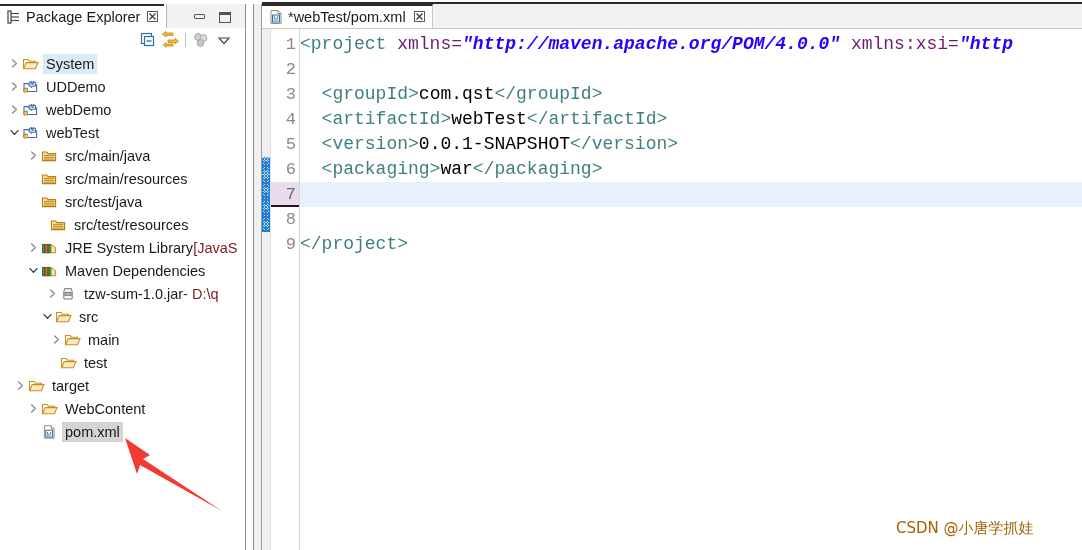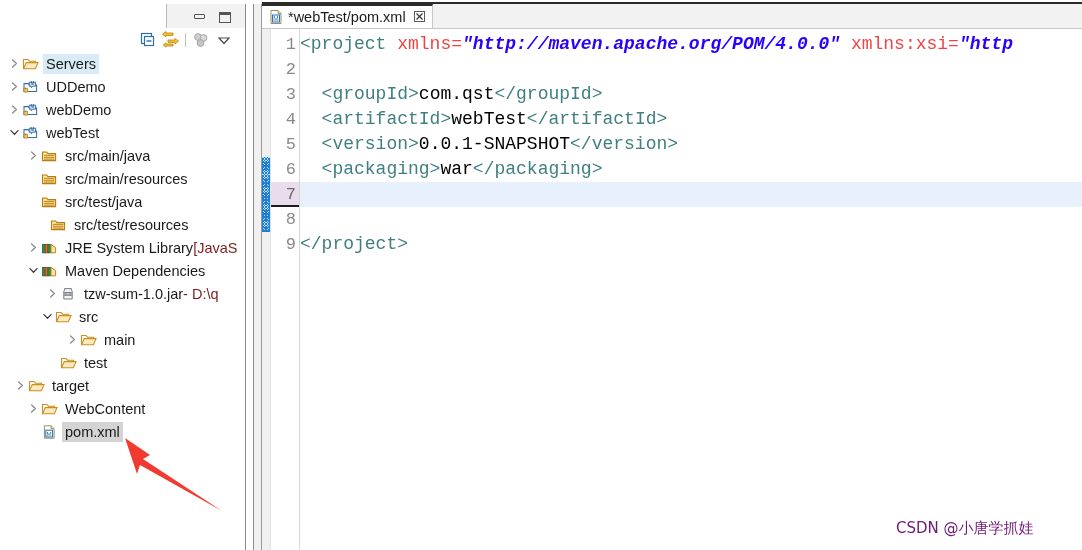--- a/index.html
+++ b/index.html
@@ -201,48 +201,66 @@
     box-sizing: border-box;
     border-bottom: 2px solid #1a1a1a;
   }
   .codeline {
     position: absolute; left: 0; right: 0; height: 25px; line-height: 25px;
     font-family: "Liberation Mono", monospace; font-size: 18px;
     white-space: pre;
   }
   .codeline.current { background: #e8f1fb; }
   .tg { color: #3f7f7f; }
-  .at { color: #ef4444; }
+  .at { color: #701a75; }
   .av { color: #2a00ff; font-style: italic; font-weight: bold; }
   .tx { color: #000000; }
 
   
   #red-arrow { position: absolute; left: 110px; top: 425px; width: 135px; height: 100px; }
 
   
   #watermark {
     position: absolute; left: 896px; top: 519px;
-    font-size: 15px; color: #701a75;
+    font-size: 15px; color: #a16207;
     font-family: "DejaVu Sans", sans-serif;
     white-space: nowrap;
   }
 </style>
 </head>
 <body>
 
 <div id="top-strip">
   <div class="dark-line"></div>
   <div class="dark-line2"></div>
 </div>
 
 <div id="pkg-view">
 
   <div id="pkg-tabbar">
     <div class="tabrest"></div>
 
+    <div id="pkg-tab">
+      <span class="tab-icon">
+        <svg width="16" height="16" viewBox="0 0 16 16">
+          <rect x="2" y="2" width="3" height="12" fill="none" stroke="#4a4a4a" stroke-width="1.3"></rect>
+          <line x1="5" y1="4.5" x2="13" y2="4.5" stroke="#4a4a4a" stroke-width="1.2"></line>
+          <line x1="5" y1="8" x2="13" y2="8" stroke="#4a4a4a" stroke-width="1.2"></line>
+          <line x1="5" y1="11.5" x2="13" y2="11.5" stroke="#4a4a4a" stroke-width="1.2"></line>
+        </svg>
+      </span>
+      <span class="tab-label">Package Explorer</span>
+      <span class="tab-close">
+        <svg width="11" height="11" viewBox="0 0 11 11">
+          <rect x="0.5" y="0.5" width="10" height="10" fill="none" stroke="#5a5a5a" stroke-width="1"></rect>
+          <line x1="2.5" y1="2.5" x2="8.5" y2="8.5" stroke="#3a3a3a" stroke-width="1.2"></line>
+          <line x1="8.5" y1="2.5" x2="2.5" y2="8.5" stroke="#3a3a3a" stroke-width="1.2"></line>
+        </svg>
+      </span>
+    </div>
 
     <div class="winbtn minimize">
       <span class="min-glyph"></span>
     </div>
     <div class="winbtn maximize">
       <span class="max-glyph"></span>
     </div>
   </div>
 
   <div id="pkg-toolbar">
@@ -294,21 +312,21 @@
             <path d="M3.6 2 L7.4 5.5 L3.6 9" fill="none" stroke="#8a8a8a" stroke-width="1.3" stroke-linecap="round" stroke-linejoin="round"></path>
           </svg>
         </span>
         <span class="ticon">
           <svg width="17" height="16" viewBox="0 0 17 16" style="display: block;">
             <path d="M1.5 12.8 L1.5 3.5 L6 3.5 L7.4 5.2 L13.5 5.2 L13.5 6.6" fill="#ffffff" stroke="#c8901f" stroke-width="1.1"></path>
             <path d="M1.6 12.8 L4.2 6.6 L16 6.6 L13.4 12.8 Z" fill="#fde9bf" stroke="#c8901f" stroke-width="1.1"></path>
           </svg>
         </span>
         <span class="hlbox row-hl-blue">
-          <span class="tlabel">Servers</span>
+          <span class="tlabel">System</span>
         </span>
       </div>
       <div class="tree-row" style="padding-left: 6px;">
         <span class="twisty">
           <svg width="11" height="11" viewBox="0 0 11 11">
             <path d="M3.6 2 L7.4 5.5 L3.6 9" fill="none" stroke="#8a8a8a" stroke-width="1.3" stroke-linecap="round" stroke-linejoin="round"></path>
           </svg>
         </span>
         <span class="ticon">
           <svg width="17" height="16" viewBox="0 0 17 16" style="display: block;">
@@ -477,21 +495,21 @@
         <span class="ticon">
           <svg width="17" height="16" viewBox="0 0 17 16" style="display: block;">
             <path d="M1.5 12.8 L1.5 3.5 L6 3.5 L7.4 5.2 L13.5 5.2 L13.5 6.6" fill="#ffffff" stroke="#c8901f" stroke-width="1.1"></path>
             <path d="M1.6 12.8 L4.2 6.6 L16 6.6 L13.4 12.8 Z" fill="#fde9bf" stroke="#c8901f" stroke-width="1.1"></path>
           </svg>
         </span>
         <span class="hlbox">
           <span class="tlabel">src</span>
         </span>
       </div>
-      <div class="tree-row" style="padding-left: 64px;">
+      <div class="tree-row" style="padding-left: 48px;">
         <span class="twisty">
           <svg width="11" height="11" viewBox="0 0 11 11">
             <path d="M3.6 2 L7.4 5.5 L3.6 9" fill="none" stroke="#8a8a8a" stroke-width="1.3" stroke-linecap="round" stroke-linejoin="round"></path>
           </svg>
         </span>
         <span class="ticon">
           <svg width="17" height="16" viewBox="0 0 17 16" style="display: block;">
             <path d="M1.5 12.8 L1.5 3.5 L6 3.5 L7.4 5.2 L13.5 5.2 L13.5 6.6" fill="#ffffff" stroke="#c8901f" stroke-width="1.1"></path>
             <path d="M1.6 12.8 L4.2 6.6 L16 6.6 L13.4 12.8 Z" fill="#fde9bf" stroke="#c8901f" stroke-width="1.1"></path>
           </svg>

